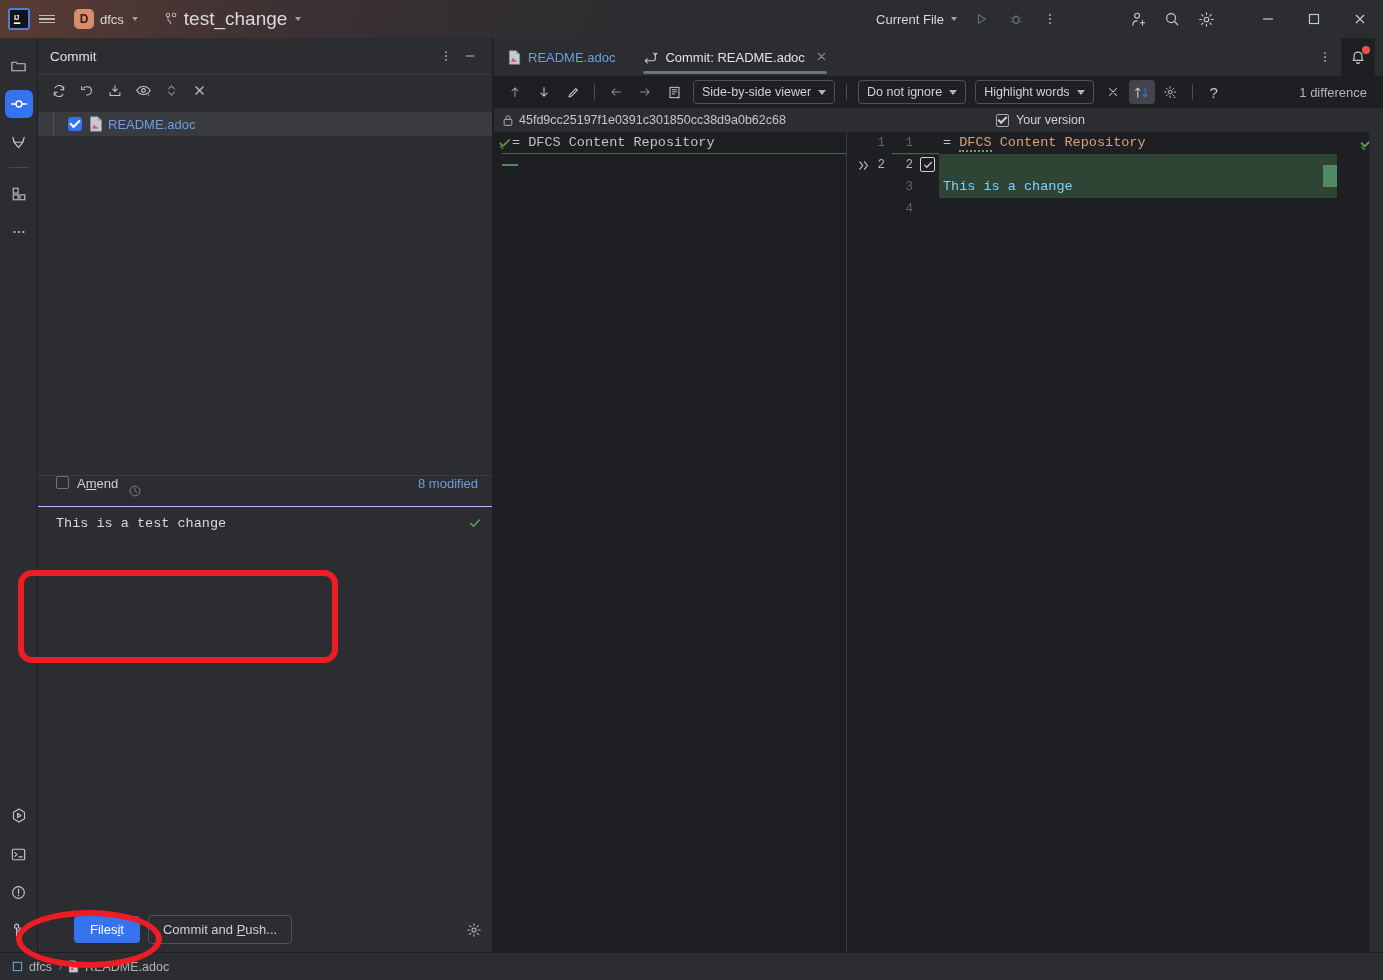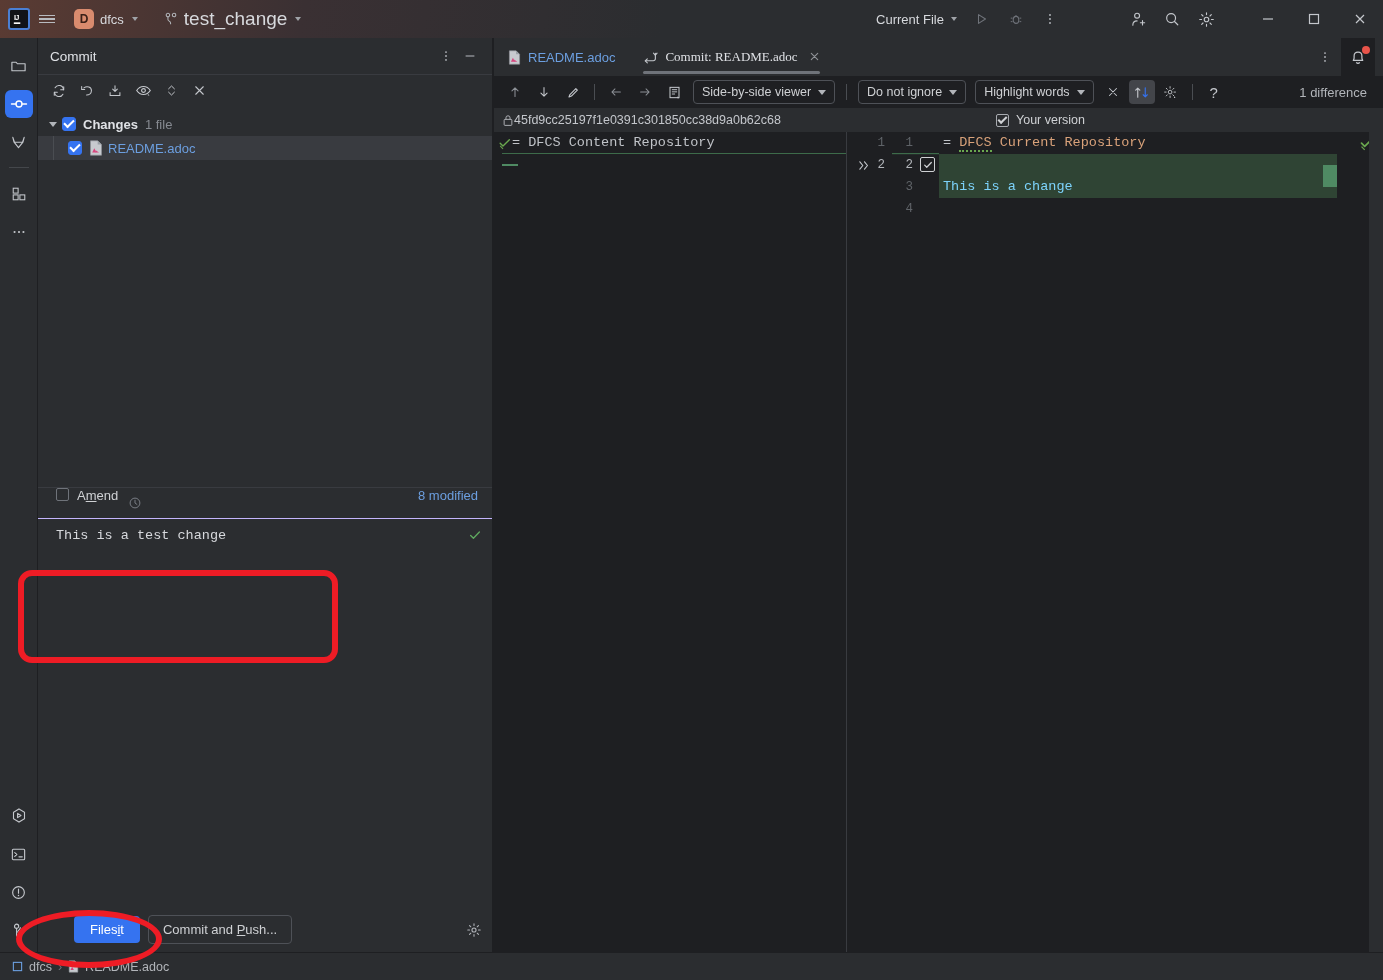--- a/index.html
+++ b/index.html
@@ -140,21 +140,21 @@
     position: absolute; left: 494px; top: 38px; width: 889px; height: 914px;
     background: #1e1f22; display: flex; flex-direction: column;
   }
   .tabbar { height: 38px; display:flex; align-items: stretch; background: #2b2d30; flex: 0 0 auto; }
   .tab { display:flex; align-items:center; gap:7px; padding: 0 14px; position: relative; font-size: 13px; }
   .tab.active::after {
     content:""; position:absolute; left:14px; right:14px; bottom:2px; height:3px;
     background:#6f737a; border-radius:2px;
   }
   .tab-title-blue { color:#6c9fe0; }
-  .tab-title { color:#dfe1e5;font-family:Liberation Serif, serif; }
+  .tab-title { color:#dfe1e5; }
   .tab-close { margin-left: 4px; opacity: .75; }
   .tabbar-spacer { flex: 1 1 auto; }
   .tabbar-right { display:flex; align-items:center; padding-right: 8px; gap: 4px; }
 
   .difftoolbar {
     height: 32px; display:flex; align-items:center; gap: 3px; padding: 0 10px 0 8px;
     background: #1e1f22; flex: 0 0 auto;
   }
   .dt-icon { width: 26px; height: 24px; display:flex; align-items:center; justify-content:center; border-radius:4px;}
   .dt-icon.toggled { background: #43454a; }
@@ -162,21 +162,21 @@
   .combo {
     display:flex; align-items:center; gap: 7px; height: 24px; padding: 0 8px;
     border: 1px solid #4e5157; border-radius: 4px; font-size: 12.5px; color: #cfd1d4;
     margin: 0 3px;
   }
   .combo-caret { width:0;height:0; border-left:4px solid transparent; border-right:4px solid transparent;
                  border-top:5px solid #b2b5ba; }
   .diffcount { margin-left: auto; font-size: 13px; color: #b2b5ba; padding-right: 6px; }
 
   .diffheader { height: 24px; display:flex; align-items:center; background:#2b2d30; flex: 0 0 auto; font-size: 12.5px;}
-  .dh-left { width: 494px; display:flex; align-items:center; padding-left: 8px; color:#c4c7cc;}
+  .dh-left { width: 494px; display:flex; align-items:center; gap: 5px; padding-left: 8px; color:#c4c7cc;}
   .dh-right { flex:1 1 auto; display:flex; align-items:center; gap:7px; padding-left: 8px; }
   .dh-cb {
     width: 13px; height: 13px; border:1px solid #a8abb0; border-radius:2px; background:transparent;
     display:flex; align-items:center; justify-content:center;
   }
   .dh-cb::after { content:""; width:3px;height:7px;border:solid #cfd1d4;border-width:0 2px 2px 0;
                   transform: rotate(45deg) translate(-1px,-1px); }
 
   .diffbody { flex: 1 1 auto; display: flex; position: relative; background: #1e1f22; }
   .pane-left { width: 352px; position: relative; background:#1e1f22; }
@@ -420,28 +420,20 @@
         </svg>
       </div>
       <div class="tool-btn">
         <svg width="15" height="15" viewBox="0 0 18 18">
           <path d="M4.5 4.5l9 9M13.5 4.5l-9 9" stroke="#c4c7cc" stroke-width="1.3" stroke-linecap="round"></path>
         </svg>
       </div>
     </div>
 
     <div class="cp-tree">
-      <div class="tree-row">
-        <div class="tw">
-            <i class="twist down"></i>
-          </div>
-        <div class="cb checked"></div>
-        <span class="grp-label">Changes</span>
-        <span class="grp-count">1 file</span>
-      </div>
       <div class="tree-row selected">
         <div class="vline"></div>
         <div class="tree-indent" style="display:flex;align-items:center;">
           <div class="cb checked"></div>
           <svg class="adocicon" viewBox="0 0 14 16">
             <path d="M1.5 0.8h7.2L12.5 4.6v10.6H1.5z" fill="#c7cacf" stroke="#8f9399" stroke-width="0.7"></path>
             <path d="M8.7 0.8v3.8h3.8" fill="#9aa0a6"></path>
             <path d="M3.2 12.6l2.1-4.4 2.1 4.4z" fill="#d6457d"></path>
             <path d="M6.6 10.2l3.4 2.4H6.6z" fill="#d6457d"></path>
           </svg>
@@ -663,21 +655,21 @@
             </svg>
         </div>
       </div>
 
       <div class="pane-right">
 
         <div style="position:absolute;left:0;right:46px;top:22px;height:44px;background:#2f4434;"></div>
 
         <div style="position:absolute;right:46px;top:33px;width:14px;height:22px;background:#4f8a63;"></div>
 
-        <div class="code" style="position:absolute;left:4px;top:0;"><span class="tk-punct">= </span><span class="tk-head" style="border-bottom:2px dotted #6aa84f;">DFCS</span><span class="tk-head"> Current Repository</span></div>
+        <div class="code" style="position:absolute;left:4px;top:0;"><span class="tk-punct">= </span><span class="tk-head" style="border-bottom:2px dotted #6aa84f;">DFCS</span><span class="tk-head"> Content Repository</span></div>
         <div class="code tk-plain" style="position:absolute;left:4px;top:44px;">This is a change</div>
 
         <div class="minimap-check" style="right:8px;top:3px;">
           <svg width="16" height="16" viewBox="0 0 16 16">
             <path d="M2.5 8.2l3.2 3.2L13 4.2" fill="none" stroke="#6aa84f" stroke-width="1.7" stroke-linecap="round" stroke-linejoin="round"></path>
             <path d="M2.5 11.6l3.2 3.2" fill="none" stroke="#6aa84f" stroke-width="1.2"></path>
           </svg>
         </div>
         <div style="position:absolute;right:0;top:0;width:14px;bottom:0;background:#2b2d30;"></div>
       </div>

